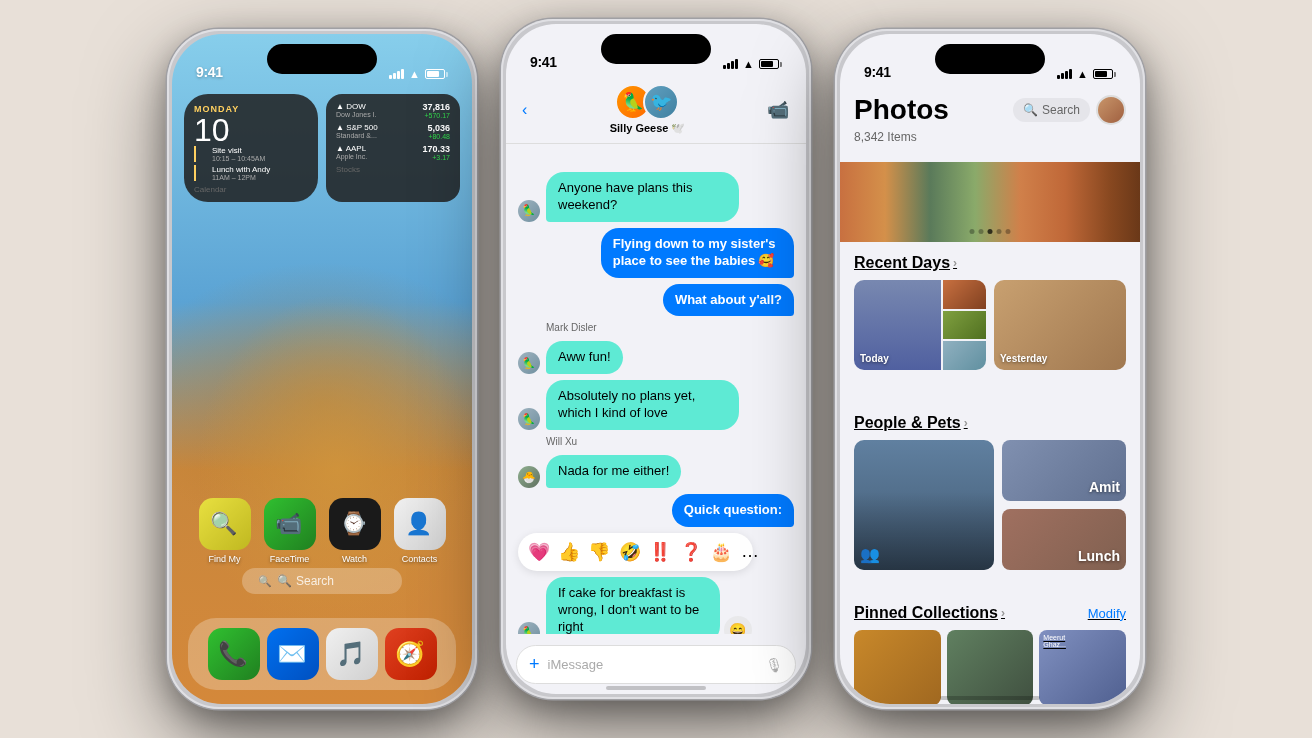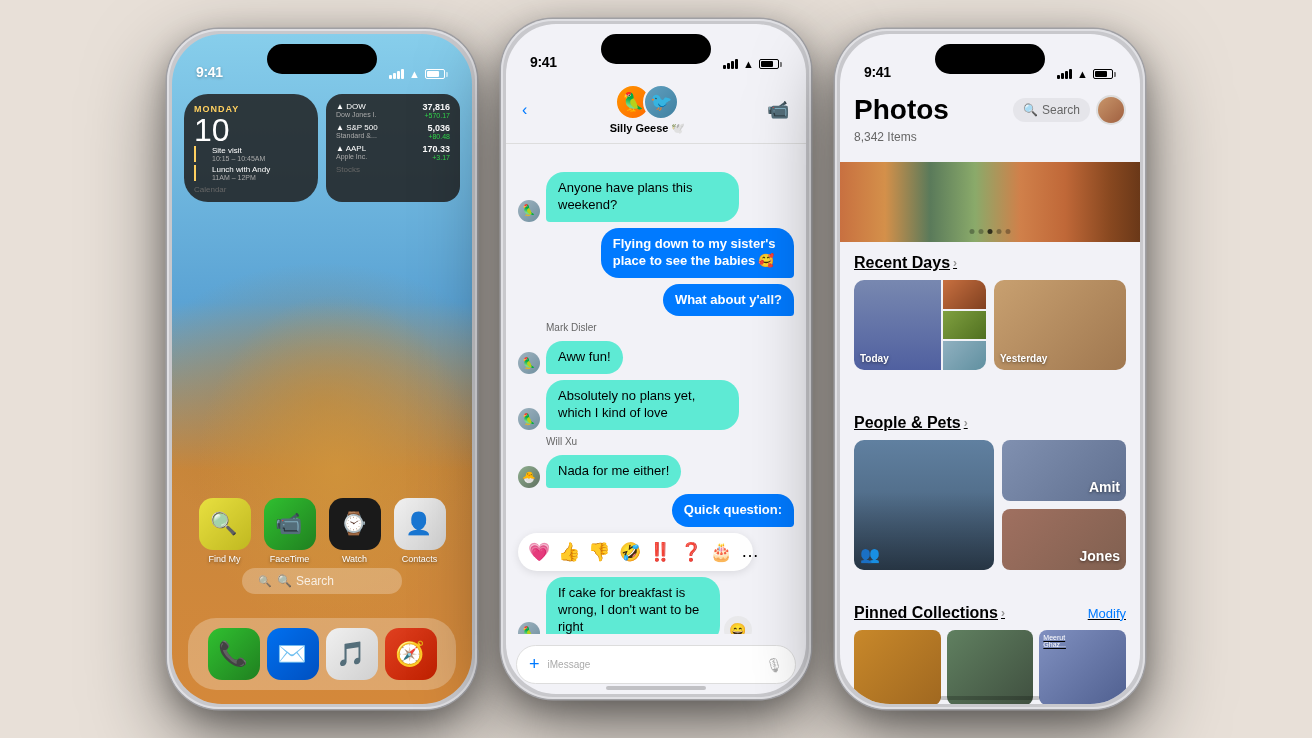--- a/index.html
+++ b/index.html
@@ -379,21 +379,21 @@
       background: #fff;
       border-radius: 22px;
       border: 1px solid #ddd;
       display: flex;
       align-items: center;
       padding: 8px 12px;
       gap: 8px;
     }
 
     .imessage-plus { color: #007aff; font-size: 18px; }
-    .imessage-input { flex: 1; font-size: 10px; color: #aaa; }
+    .imessage-input { flex: 1; font-size: 13px; color: #aaa; }
     .imessage-mic { color: #aaa; font-size: 14px; }
 
     .home-indicator-2 {
       position: absolute;
       bottom: 4px;
       left: 50%;
       transform: translateX(-50%);
       width: 100px;
       height: 4px;
       background: #000;
@@ -1054,21 +1054,21 @@
             <div class="people-card people-card-large">
               <div style="position:absolute;bottom:0;left:0;right:0;height:60%;background:linear-gradient(180deg,transparent,rgba(0,0,0,0.4));"></div>
               <div class="people-icon">👥</div>
             </div>
 
             <div class="people-small-col">
               <div class="people-card people-card-small ps1">
                 <div class="people-label">Amit</div>
               </div>
               <div class="people-card people-card-small ps2">
-                <div class="people-label">Jones</div>
+                <div class="people-label">Lunch</div>
               </div>
             </div>
           </div>
         </div>
 
         <div class="photos-section pinned-section">
           <div class="pinned-header">
             <div class="section-title">
               <span>Pinned Collections</span>
               <span class="section-chevron">›</span>

